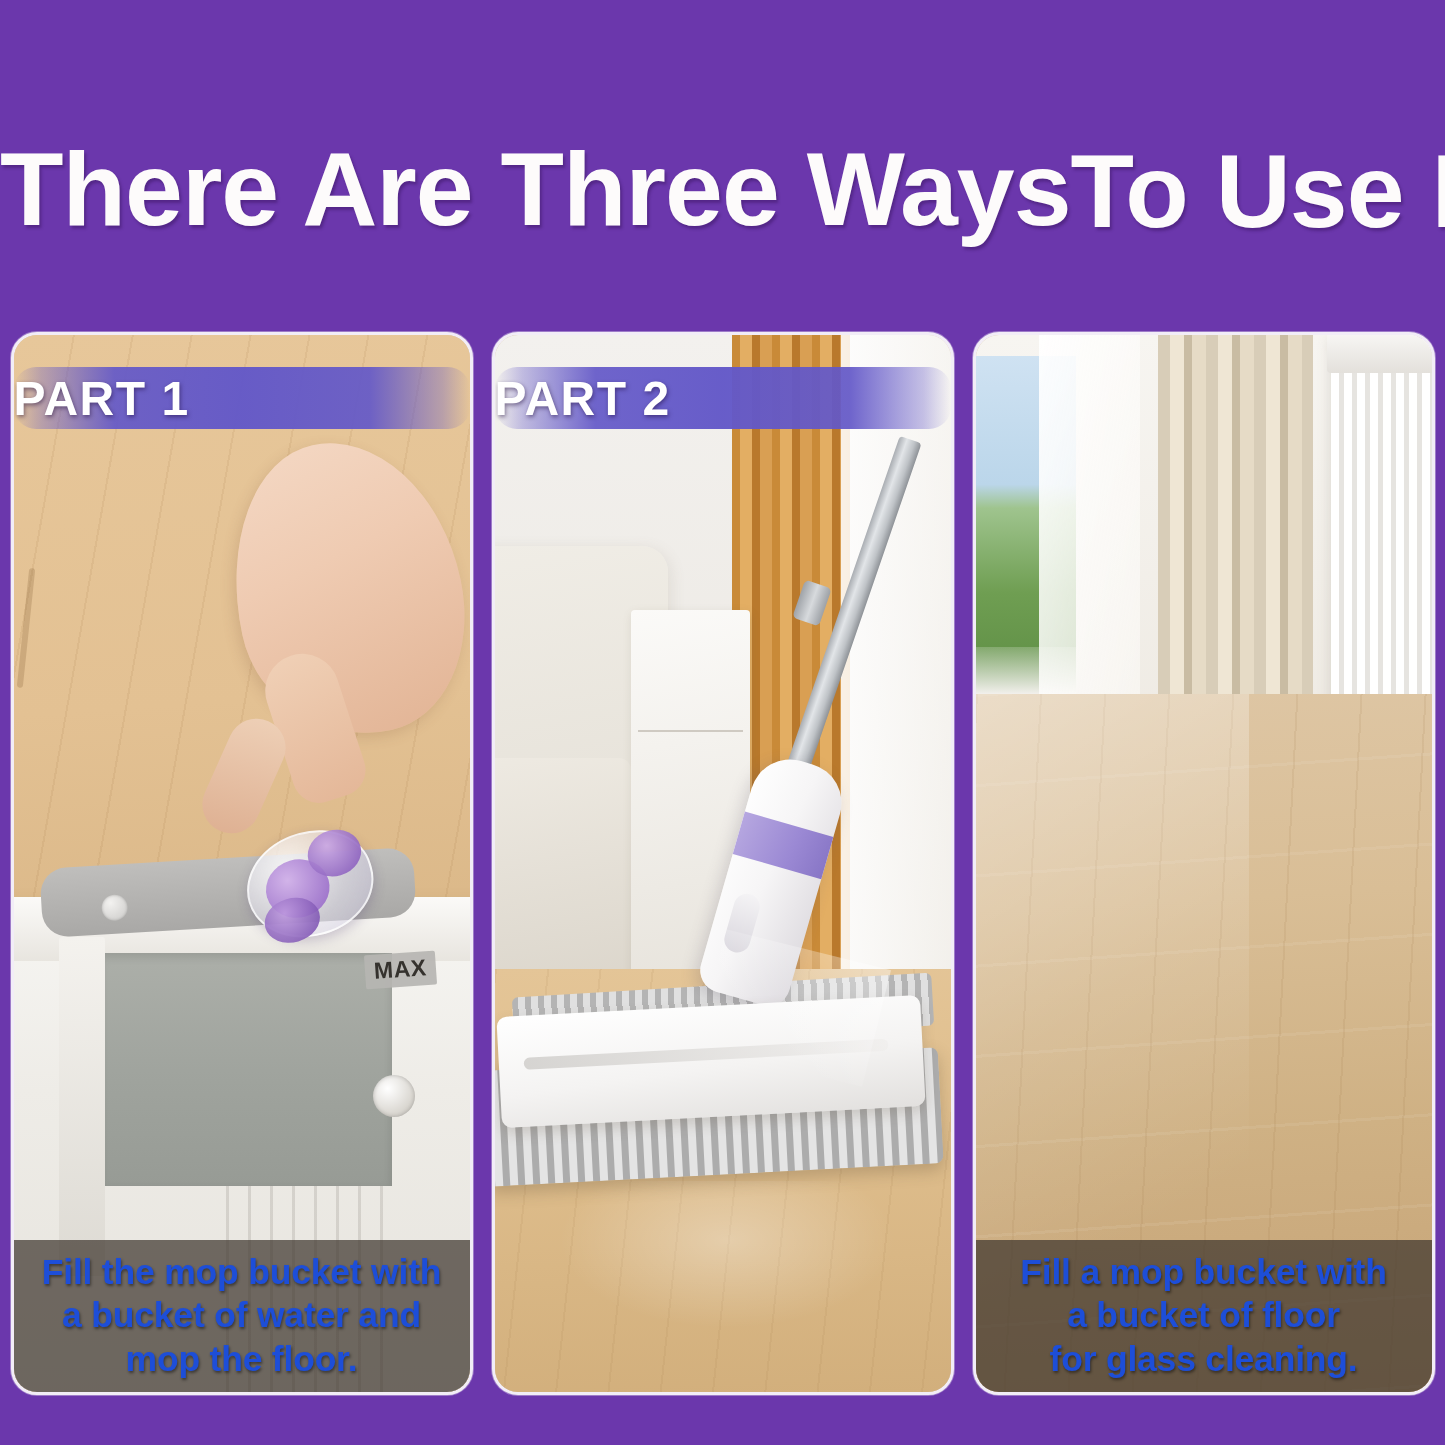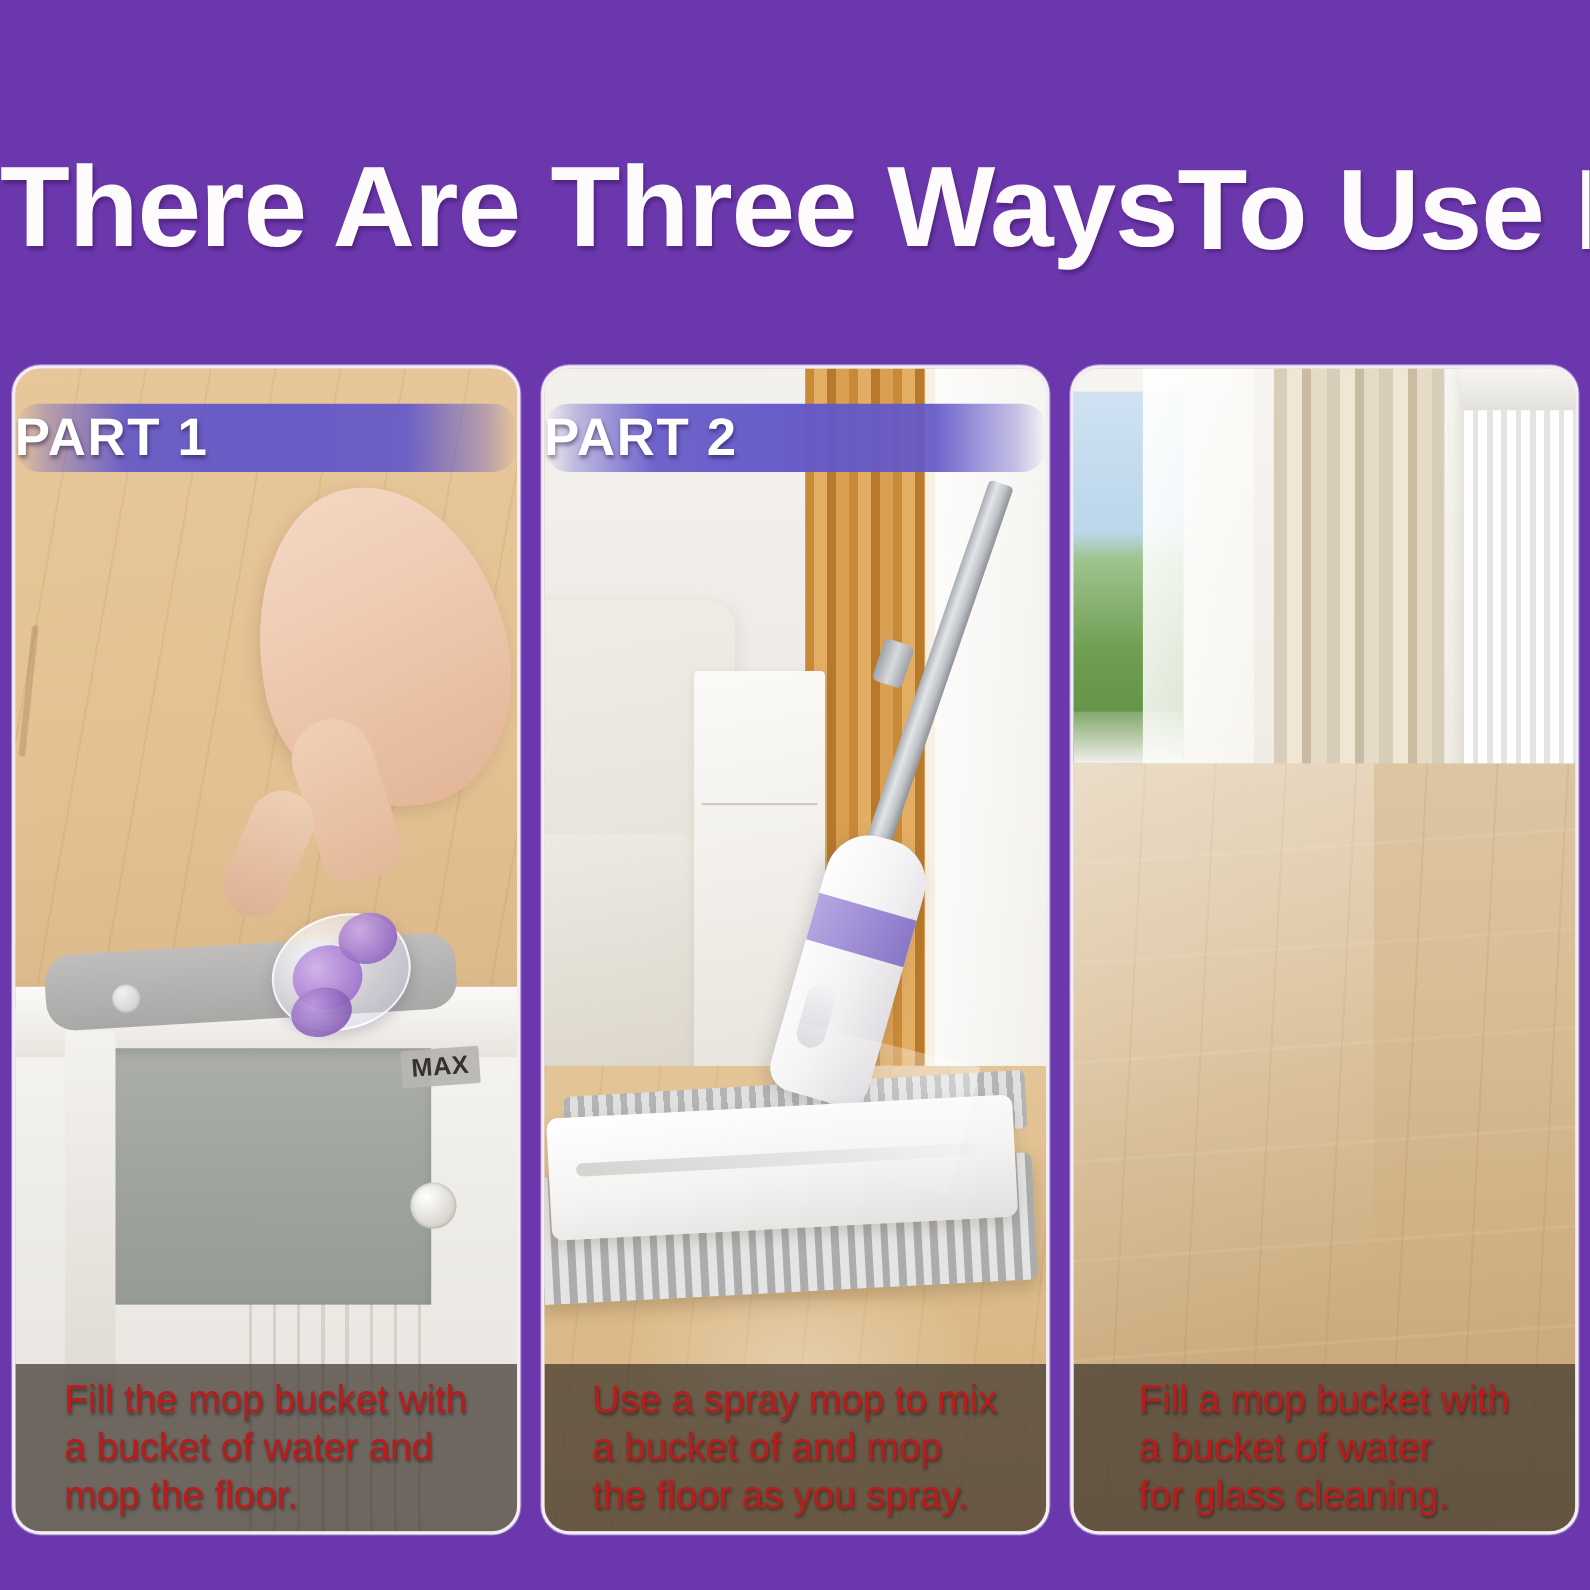--- a/index.html
+++ b/index.html
@@ -65,22 +65,22 @@
   }
 
   
   .caption{
     position:absolute; left:0; bottom:0; width:100%; height:152px;
     background:rgba(62,54,46,.72);
     display:flex; align-items:center; justify-content:center;
     z-index:7;
   }
   .caption-text{
-    color:#b91c1c; font-weight:normal; font-size:35.5px; line-height:1.22;
-    letter-spacing:-.2px;
+    color:#1d4ed8; font-weight:bold; font-size:35.5px; line-height:1.22;
+    text-align:center; letter-spacing:-.2px;
     text-shadow:1px 2px 3px rgba(0,0,0,.45);
     padding:0 8px;
     white-space:pre-line;
   }
 
   
   .p1-floor{
     position:absolute; inset:0;
     background:
       repeating-linear-gradient(100deg, rgba(150,105,55,.10) 0 2px, rgba(0,0,0,0) 2px 58px),
@@ -406,37 +406,32 @@
         <div class="p2-trigger"></div>
       </div>
       <div class="p2-pad-top"></div>
       <div class="p2-head"></div>
       <div class="p2-pad"></div>
       <div class="p2-spray"></div>
     </div>
     <div class="part-band">
       <span class="part-label">PART 2</span>
     </div>
-    <div class="caption">
-      <div class="caption-text">Use a spray mop to mix
-a bucket of and mop
-the floor as you spray.</div>
-    </div>
   </div>
 
   <div class="panel">
     <div class="scene">
       <div class="p3-wall"></div>
       <div class="p3-window"></div>
       <div class="p3-sheer"></div>
       <div class="p3-curtain"></div>
       <div class="p3-rad"></div>
       <div class="p3-floor"></div>
       <div class="p3-sheen"></div>
     </div>
     <div class="caption">
       <div class="caption-text">Fill a mop bucket with
-a bucket of water
+a bucket of floor
 for glass cleaning.</div>
     </div>
   </div>
 
 </div>
 
 </body></html>

